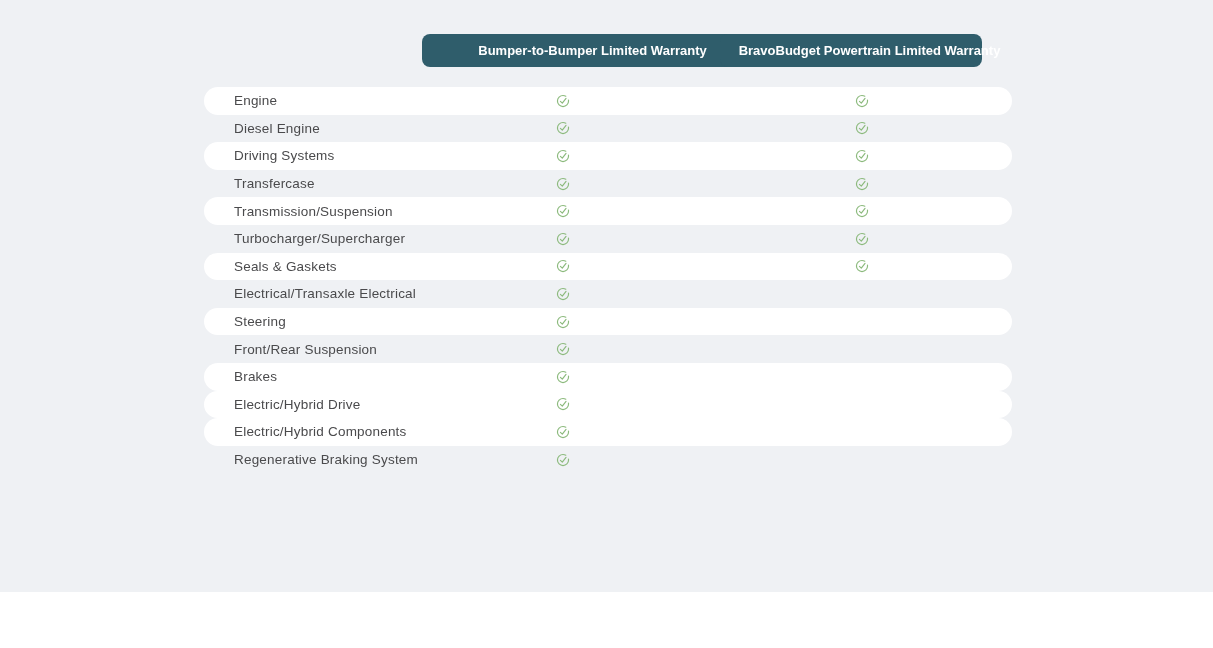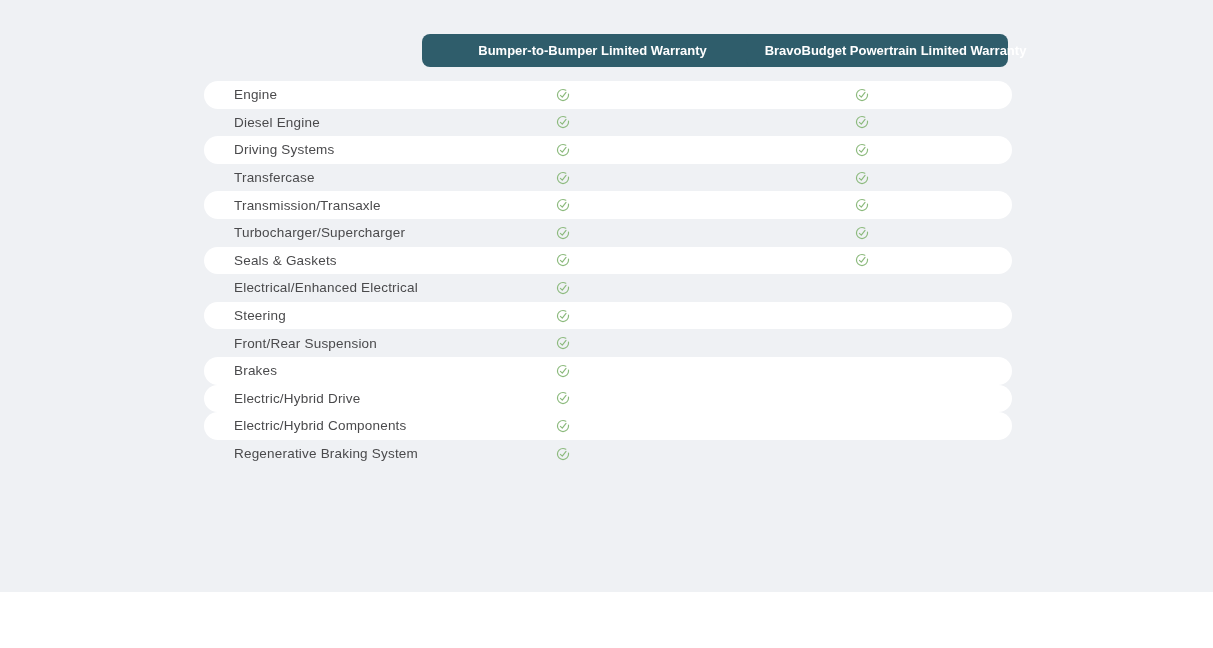--- a/index.html
+++ b/index.html
@@ -24,24 +24,24 @@
     font-family: "Liberation Sans", sans-serif;
     font-size: 13px;
     font-weight: bold;
     display: flex;
     align-items: center;
     justify-content: center;
     cursor: pointer;
     white-space: nowrap;
   }
   .col-btn.first  { left: 422px; width: 341px; }
-  .col-btn.second { left: 746px; width: 262px; padding-left: 37px; }
+  .col-btn.second { left: 720px; width: 262px; padding-left: 37px; }
   .table {
     position: absolute;
-    left: 204px; top: 81px;
+    left: 204px; top: 87px;
     width: 808px;
   }
   .row {
     position: relative;
     height: 27.6px;
     display: flex;
     align-items: center;
   }
   .row.white {
     background: #ffffff;
@@ -124,21 +124,21 @@
         <span class="check c1"><svg width="14" height="14" viewBox="0 0 24 24" fill="none">
             <circle cx="12" cy="12" r="9.5" stroke="#8cba7d" stroke-width="2" pathLength="100" stroke-dasharray="82 13" stroke-linecap="round"></circle>
             <path d="M7.6 12.6 L10.8 15.6 L17.2 7.6" stroke="#8cba7d" stroke-width="2" stroke-linecap="round" stroke-linejoin="round"></path>
           </svg></span>
         <span class="check c2"><svg width="14" height="14" viewBox="0 0 24 24" fill="none">
             <circle cx="12" cy="12" r="9.5" stroke="#8cba7d" stroke-width="2" pathLength="100" stroke-dasharray="82 13" stroke-linecap="round"></circle>
             <path d="M7.6 12.6 L10.8 15.6 L17.2 7.6" stroke="#8cba7d" stroke-width="2" stroke-linecap="round" stroke-linejoin="round"></path>
           </svg></span>
       </div>
       <div class="row white">
-        <div class="row-label">Transmission/Transaxle</div>
+        <div class="row-label">Transmission/Suspension</div>
         <span class="check c1"><svg width="14" height="14" viewBox="0 0 24 24" fill="none">
             <circle cx="12" cy="12" r="9.5" stroke="#8cba7d" stroke-width="2" pathLength="100" stroke-dasharray="82 13" stroke-linecap="round"></circle>
             <path d="M7.6 12.6 L10.8 15.6 L17.2 7.6" stroke="#8cba7d" stroke-width="2" stroke-linecap="round" stroke-linejoin="round"></path>
           </svg></span>
         <span class="check c2"><svg width="14" height="14" viewBox="0 0 24 24" fill="none">
             <circle cx="12" cy="12" r="9.5" stroke="#8cba7d" stroke-width="2" pathLength="100" stroke-dasharray="82 13" stroke-linecap="round"></circle>
             <path d="M7.6 12.6 L10.8 15.6 L17.2 7.6" stroke="#8cba7d" stroke-width="2" stroke-linecap="round" stroke-linejoin="round"></path>
           </svg></span>
       </div>
       <div class="row">
@@ -157,21 +157,21 @@
         <span class="check c1"><svg width="14" height="14" viewBox="0 0 24 24" fill="none">
             <circle cx="12" cy="12" r="9.5" stroke="#8cba7d" stroke-width="2" pathLength="100" stroke-dasharray="82 13" stroke-linecap="round"></circle>
             <path d="M7.6 12.6 L10.8 15.6 L17.2 7.6" stroke="#8cba7d" stroke-width="2" stroke-linecap="round" stroke-linejoin="round"></path>
           </svg></span>
         <span class="check c2"><svg width="14" height="14" viewBox="0 0 24 24" fill="none">
             <circle cx="12" cy="12" r="9.5" stroke="#8cba7d" stroke-width="2" pathLength="100" stroke-dasharray="82 13" stroke-linecap="round"></circle>
             <path d="M7.6 12.6 L10.8 15.6 L17.2 7.6" stroke="#8cba7d" stroke-width="2" stroke-linecap="round" stroke-linejoin="round"></path>
           </svg></span>
       </div>
       <div class="row">
-        <div class="row-label">Electrical/Enhanced Electrical</div>
+        <div class="row-label">Electrical/Transaxle Electrical</div>
         <span class="check c1"><svg width="14" height="14" viewBox="0 0 24 24" fill="none">
             <circle cx="12" cy="12" r="9.5" stroke="#8cba7d" stroke-width="2" pathLength="100" stroke-dasharray="82 13" stroke-linecap="round"></circle>
             <path d="M7.6 12.6 L10.8 15.6 L17.2 7.6" stroke="#8cba7d" stroke-width="2" stroke-linecap="round" stroke-linejoin="round"></path>
           </svg></span>
       </div>
       <div class="row white">
         <div class="row-label">Steering</div>
         <span class="check c1"><svg width="14" height="14" viewBox="0 0 24 24" fill="none">
             <circle cx="12" cy="12" r="9.5" stroke="#8cba7d" stroke-width="2" pathLength="100" stroke-dasharray="82 13" stroke-linecap="round"></circle>
             <path d="M7.6 12.6 L10.8 15.6 L17.2 7.6" stroke="#8cba7d" stroke-width="2" stroke-linecap="round" stroke-linejoin="round"></path>

